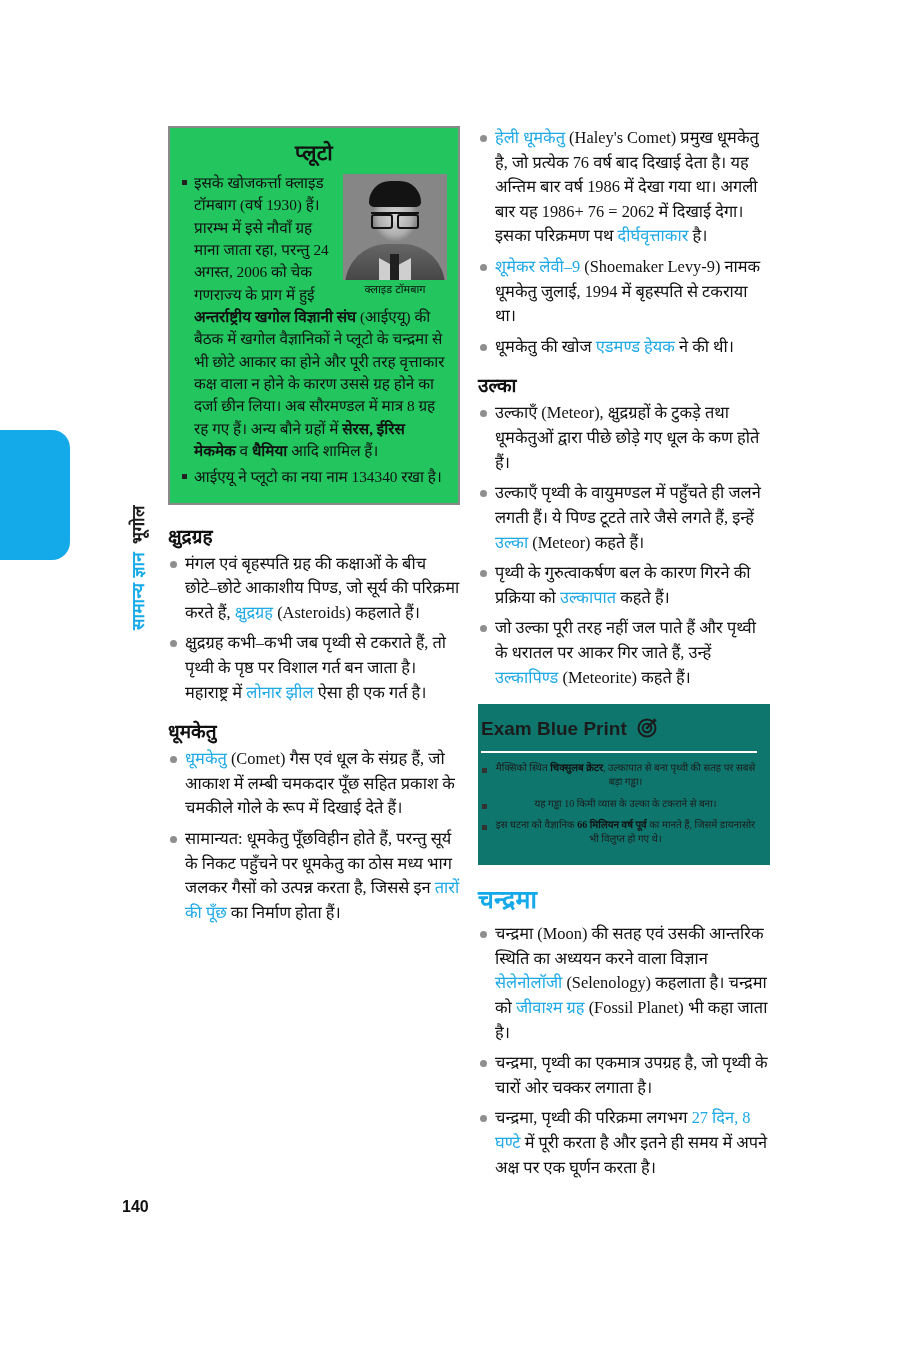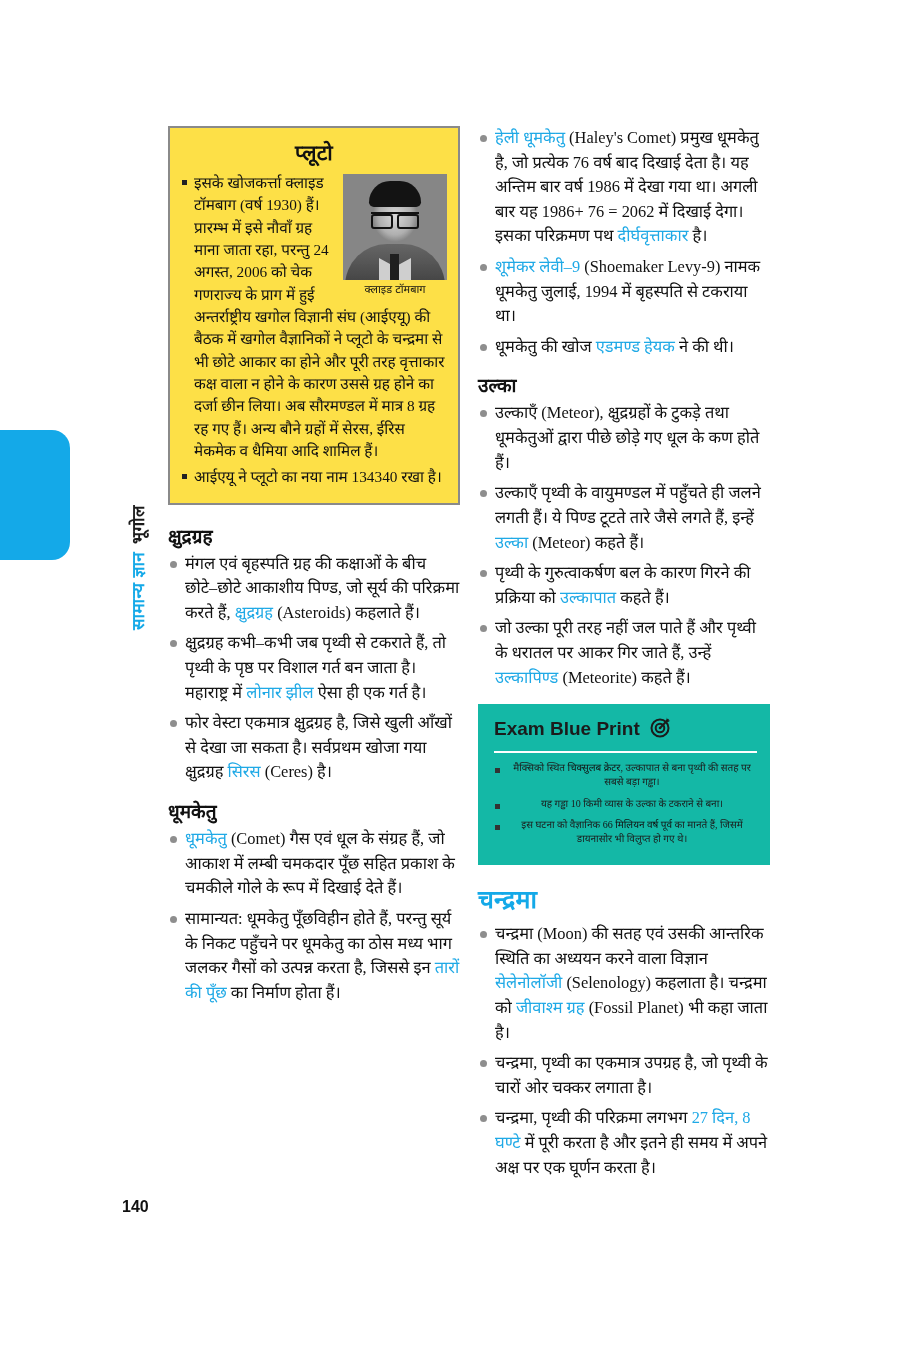--- a/index.html
+++ b/index.html
@@ -62,21 +62,21 @@
   .col {
     position: absolute;
     top: 126px;
   }
   .col-left  { left: 168px;  width: 292px; }
   .col-right { left: 478px;  width: 292px; }
 
   
   .pluto-box {
     border: 2px solid #8a8a8a;
-    background: #fde047;
+    background: #22c55e;
     padding: 10px 11px 10px 11px;
     box-sizing: border-box;
     margin-bottom: 18px;
   }
   .pluto-title {
     text-align: center;
     font-family: "Liberation Sans", sans-serif;
     font-weight: 700;
     font-size: 21px;
     color: #111;
@@ -214,26 +214,26 @@
     position: absolute;
     left: 2px;
     top: 9px;
     width: 7px;
     height: 7px;
     border-radius: 50%;
     background: #8e8e8e;
   }
 
   .hl   { color: #1fa9e6; }
-  .bold { font-weight: 400; color: #111; }
+  .bold { font-weight: 700; color: #111; }
 
   
   .ebp-box {
-    background: #14b8a6;
-    padding: 11px 13px 12px 16px;
+    background: #0f766e;
+    padding: 11px 13px 12px 3px;
     box-sizing: border-box;
     margin: 14px 0 16px 0;
   }
   .ebp-head {
     display: flex;
     align-items: center;
     gap: 9px;
     border-bottom: 2px solid #ffffff;
     padding-bottom: 8px;
     margin-bottom: 8px;
@@ -294,21 +294,20 @@
       </li>
     </ul>
     <div style="clear:both"></div>
   </div>
 
 
   <h3 class="sub-head first">क्षुद्रग्रह</h3>
   <ul class="dot">
     <li>मंगल एवं बृहस्पति ग्रह की कक्षाओं के बीच छोटे–छोटे आकाशीय पिण्ड, जो सूर्य की परिक्रमा करते हैं, <span class="hl">क्षुद्रग्रह</span> (Asteroids) कहलाते हैं।</li>
     <li>क्षुद्रग्रह कभी–कभी जब पृथ्वी से टकराते हैं, तो पृथ्वी के पृष्ठ पर विशाल गर्त बन जाता है। महाराष्ट्र में <span class="hl">लोनार झील</span> ऐसा ही एक गर्त है।</li>
-    <li><b class="bold">फोर वेस्टा</b> एकमात्र क्षुद्रग्रह है, जिसे खुली आँखों से देखा जा सकता है। सर्वप्रथम खोजा गया क्षुद्रग्रह <span class="hl">सिरस</span> (Ceres) है।</li>
   </ul>
 
   <h3 class="sub-head">धूमकेतु</h3>
   <ul class="dot">
     <li><span class="hl">धूमकेतु</span> (Comet) गैस एवं धूल के संग्रह हैं, जो आकाश में लम्बी चमकदार पूँछ सहित प्रकाश के चमकीले गोले के रूप में दिखाई देते हैं।</li>
     <li>सामान्यत: धूमकेतु पूँछविहीन होते हैं, परन्तु सूर्य के निकट पहुँचने पर धूमकेतु का ठोस मध्य भाग जलकर गैसों को उत्पन्न करता है, जिससे इन <span class="hl">तारों की पूँछ</span> का निर्माण होता हैं।</li>
   </ul>
 </div>
 
 <div class="col col-right">

